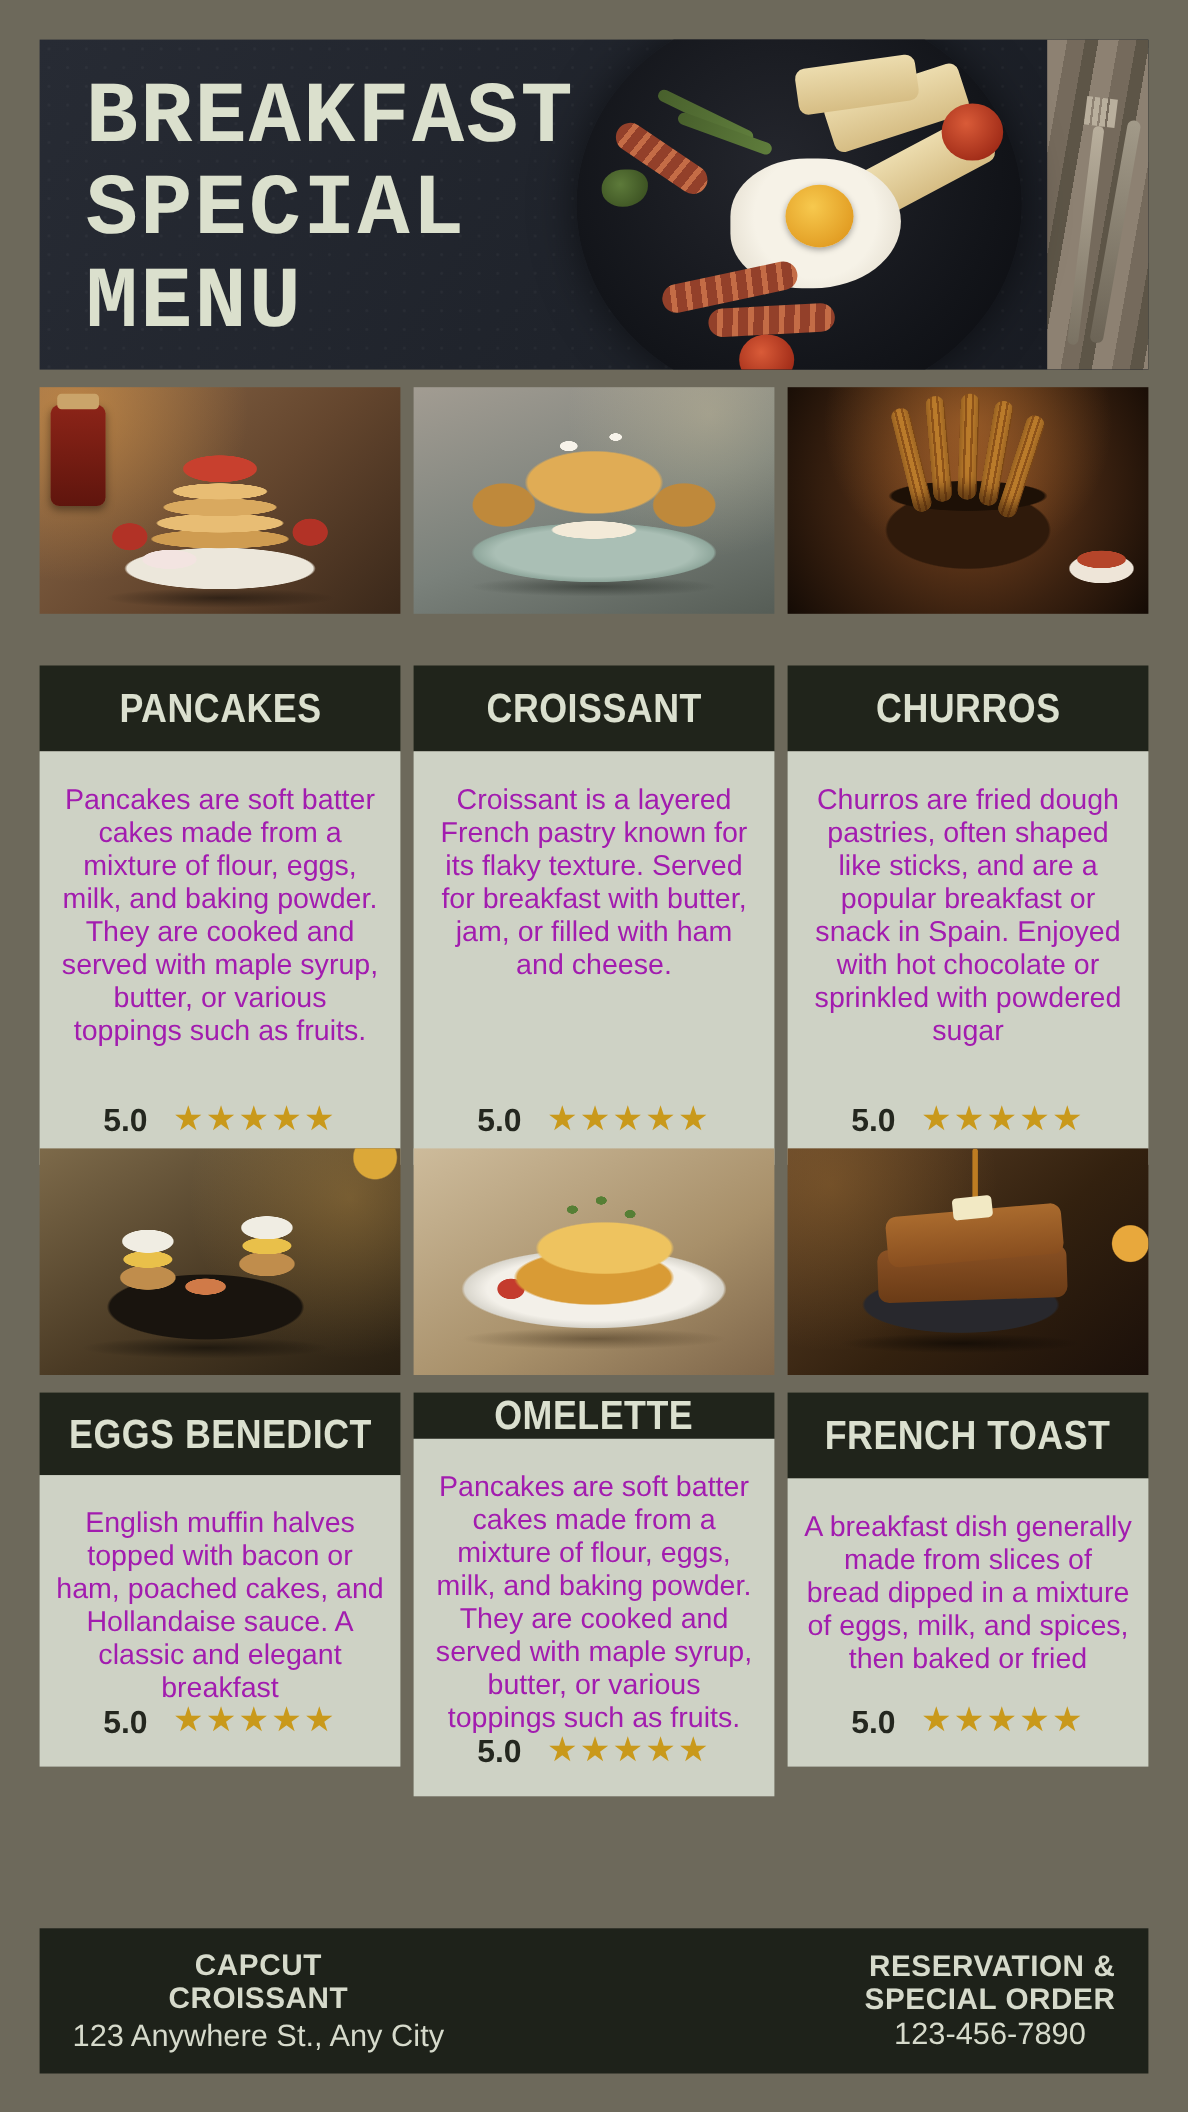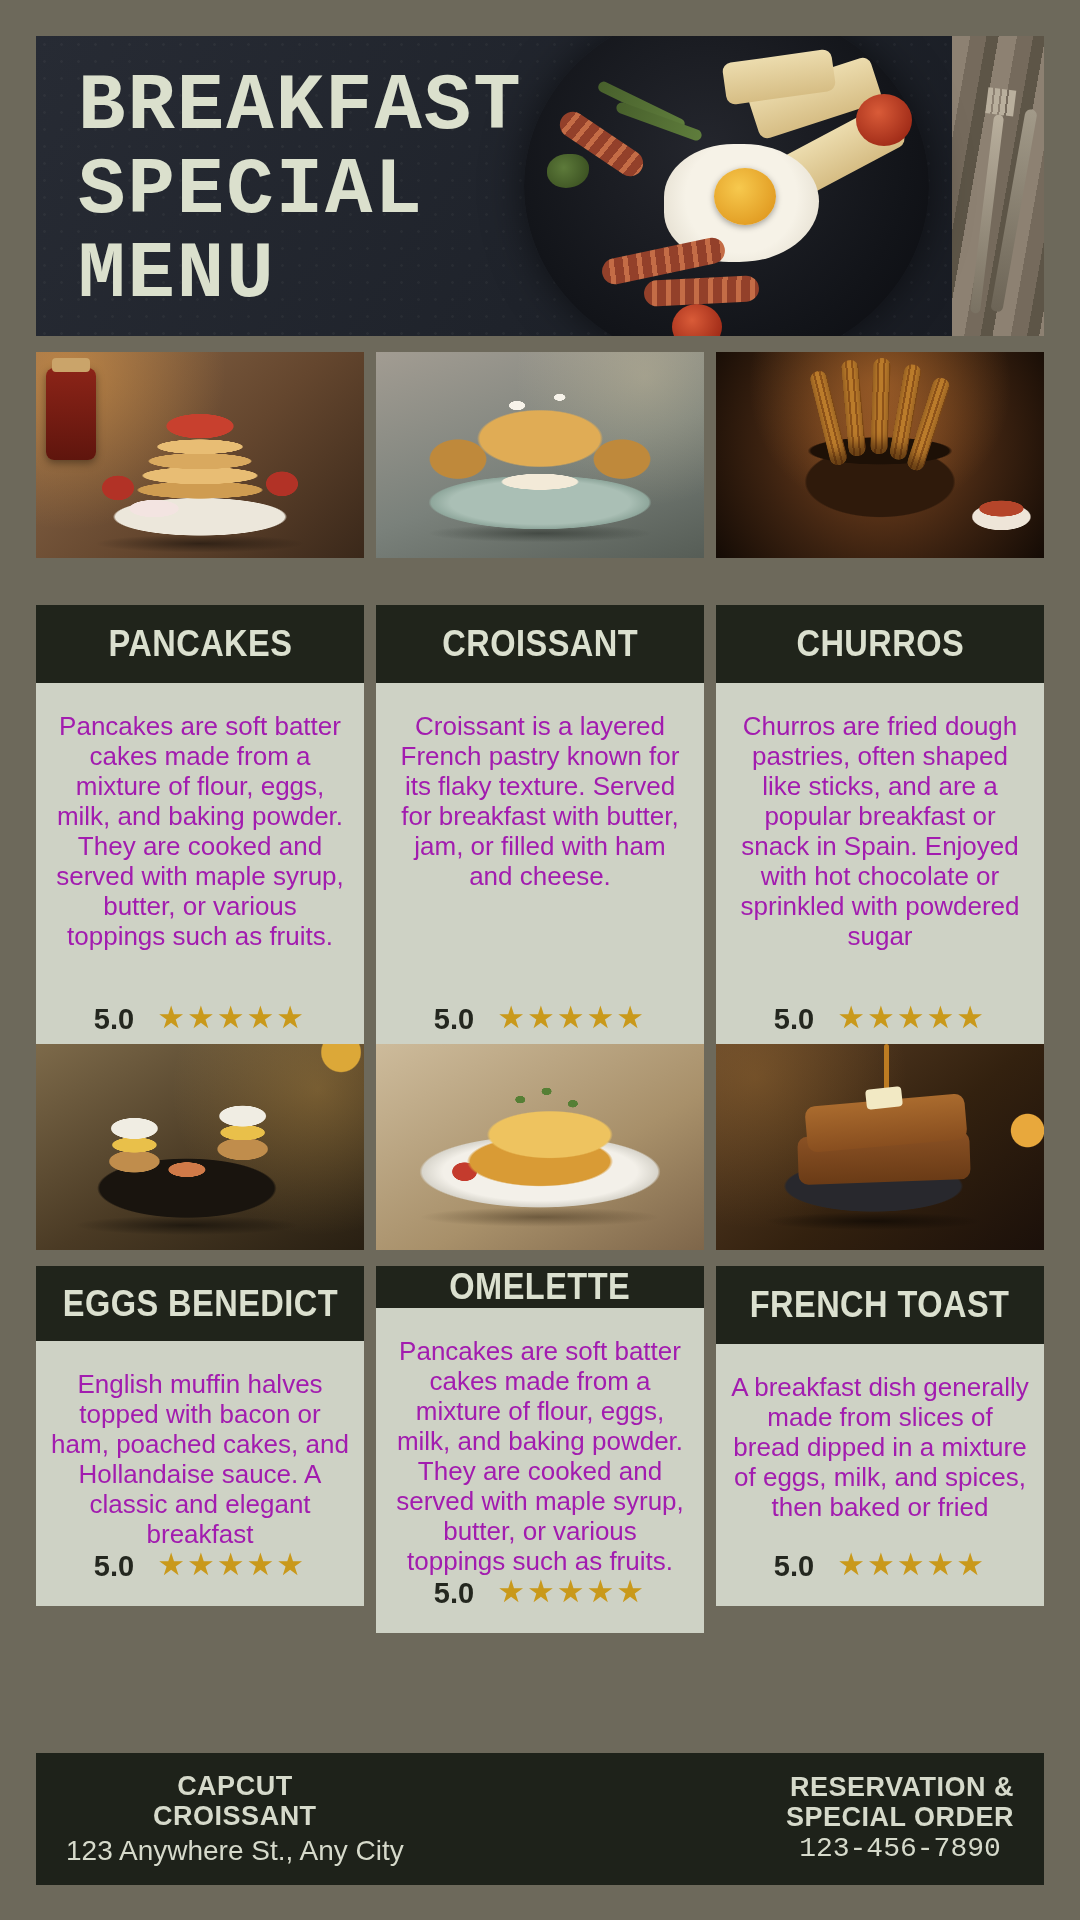--- a/index.html
+++ b/index.html
@@ -181,21 +181,21 @@
   .footer {
     position:absolute; left:36px; top:1753px; width:1008px; height:132px;
     background:#1e221a; color:#d6dacb;
     display:flex; align-items:center; justify-content:space-between;
     padding:0 30px; box-sizing:border-box;
   }
   .footer-left  { text-align:center; }
   .footer-right { text-align:right; }
   .footer-bold  { font-weight:bold; font-size:27px; line-height:30px; letter-spacing:0.5px; }
   .footer-reg   { font-size:28px; line-height:34px; margin-top:3px; }
-  .footer-phone { font-size:28px; line-height:34px; margin-top:0; text-align:center;font-family:Liberation Mono, monospace; }
+  .footer-phone { font-size:28px; line-height:34px; margin-top:0; text-align:center; }
 </style>
 </head>
 <body>
 
 <div class="page">
 
   <div class="header">
     <div class="header-photo">
       <div class="hp-napkin"></div>
       <div class="hp-plate"></div>

